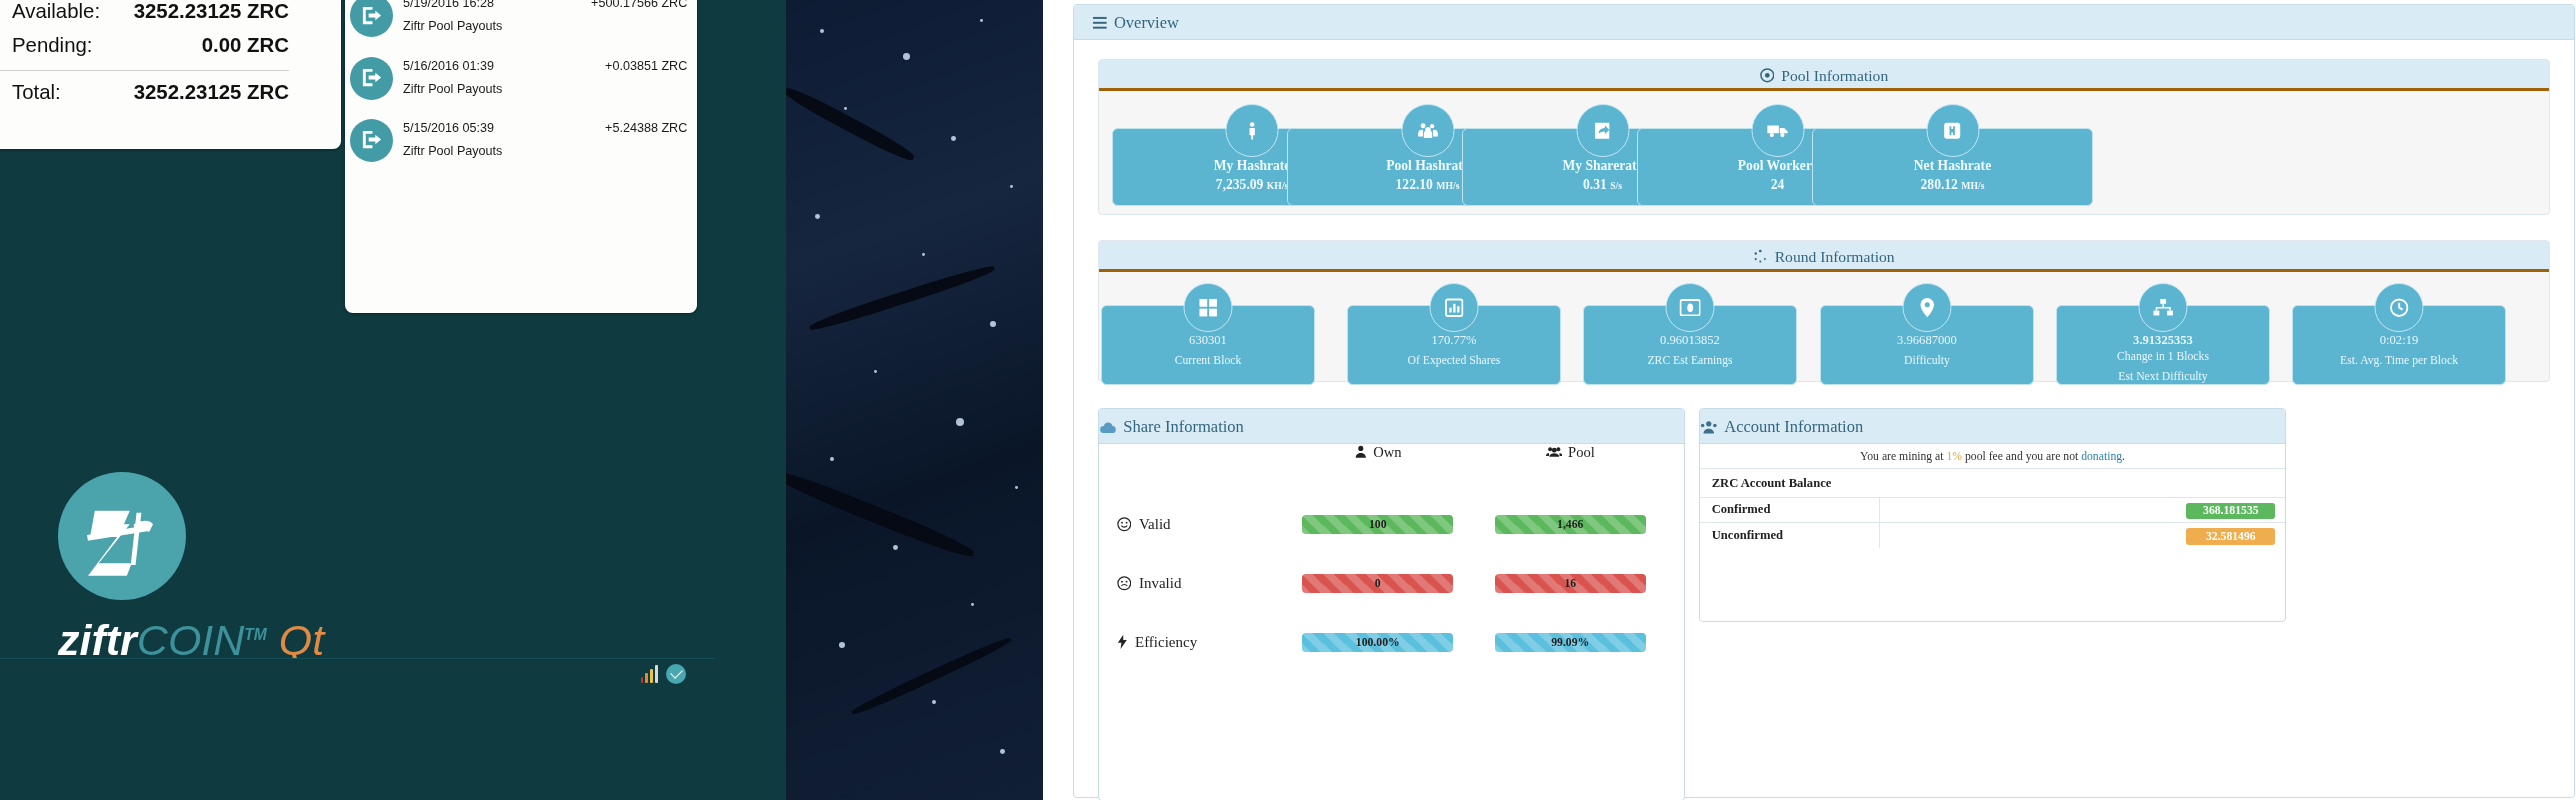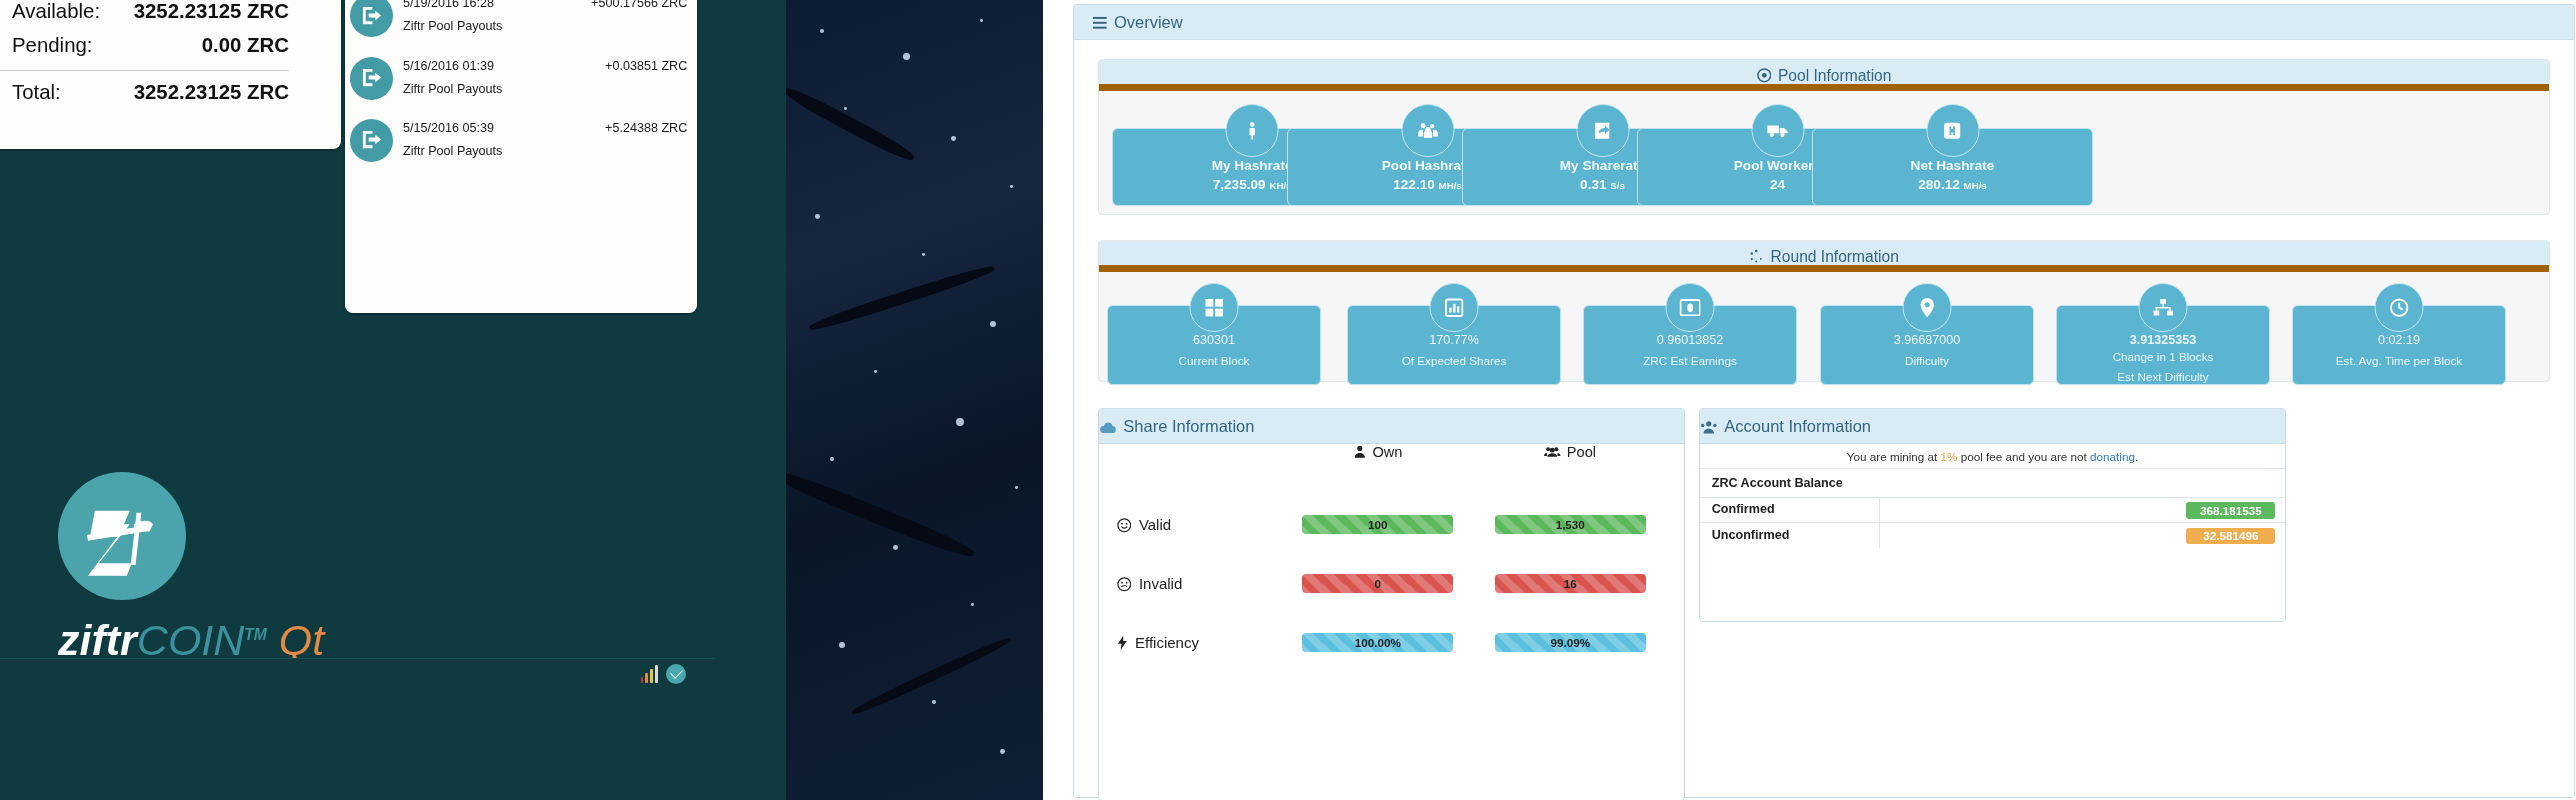--- a/index.html
+++ b/index.html
@@ -58,34 +58,34 @@
   #logo-text { position:absolute; left:0; top:144px; white-space:nowrap;
     font-size:43px; font-style:italic; font-weight:700; }
   #logo-text .p1 { color:#ffffff; }
   #logo-text .p2 { color:#3d919b; font-weight:400;text-align:right; }
   #logo-text .tm { font-size:15.6px; color:#3d919b; vertical-align:super; }
   #logo-text .p3 { color:#e08a44; font-weight:400; }
 
   
   #dash { position:absolute; left:1043px; top:0; width:1533px; height:800px;
     background:#ffffff; }
-  #dash-inner { position:absolute; left:30px; top:0; width:1502px; height:675px; }
+  #dash-inner { position:absolute; left:30px; top:0; width:1502px; height:675px;font-family:Liberation Serif, serif; }
 
   .panel { background:#fff; border:1px solid #c8dce8; border-radius:3.9px; }
   .panel-head { background:#d9ecf5; border-bottom:1px solid #c8dce8;
     height:35px; line-height:35px; text-align:left; color:#34657f;
     font-size:16.5px; }
   .panel-head svg { vertical-align:-2.9px; margin-right:6.8px; }
 
   #overview-panel { position:absolute; left:0; top:3.9px; width:1502px; height:794px; }
   #overview-head { text-align:left; padding-left:17.5px; }
 
   .section { position:absolute; left:24px; width:1452px; background:#f6f6f6;
     border:1px solid #dfe7ec; border-radius:3.9px; }
-  .section-head { background:#d9ecf5; border-bottom:7px solid #a16207;
+  .section-head { background:#d9ecf5; border-bottom:3px solid #a16207;
     height:31px; line-height:31px; text-align:center; color:#34657f; font-size:15.6px; }
   .section-head svg { vertical-align:-1.9px; margin-right:6.8px; }
 
   #pool-section { top:54px; height:156px; }
   #round-section { top:235px; height:142px; }
 
   .cards { position:relative; height:100%; }
   .stat-card { position:absolute; background:#5bb4d0; border:1px solid #bfe3ef;
     border-radius:5.8px; }
   .stat-bubble { position:absolute; left:50%; transform:translateX(-50%);
@@ -352,21 +352,21 @@
       <div class="section-head">
         <svg width="14.6" height="14.6" viewBox="0 0 16 16">
               <circle cx="8" cy="2.2" r="1.5" fill="#34657f"></circle>
               <circle cx="3" cy="5" r="1.3" fill="#34657f"></circle>
               <circle cx="3" cy="11" r="1.2" fill="#34657f"></circle>
               <circle cx="8" cy="13.8" r="1.1" fill="#34657f"></circle>
               <circle cx="13" cy="11" r="1" fill="#34657f"></circle>
             </svg><span>Round Information</span>
       </div>
       <div class="cards">
-        <div class="stat-card" style="left:8px">
+        <div class="stat-card" style="left:2px">
           <div class="stat-bubble">
             <svg width="19.4" height="19.4" viewBox="0 0 20 20">
                   <rect x="1" y="1" width="8" height="8" fill="#fff"></rect>
                   <rect x="11" y="1" width="8" height="8" fill="#fff"></rect>
                   <rect x="1" y="11" width="8" height="8" fill="#fff"></rect>
                   <rect x="11" y="11" width="8" height="8" fill="#fff"></rect>
                 </svg>
           </div>
           <div class="stat-value">630301</div>
           <div class="stat-title">Current Block</div>
@@ -461,21 +461,21 @@
                   <circle cx="8" cy="8" r="7" fill="none" stroke="#222" stroke-width="1.3"></circle>
                   <circle cx="5.5" cy="6.2" r="1" fill="#222"></circle>
                   <circle cx="10.5" cy="6.2" r="1" fill="#222"></circle>
                   <path d="M4.8 9.5a4 4 0 0 0 6.4 0" stroke="#222" stroke-width="1.2" fill="none"></path>
                 </svg><span>Valid</span>
           </div>
           <div class="c1">
                 <div class="bar green">100</div>
               </div>
           <div class="c2">
-                <div class="bar green">1,530</div>
+                <div class="bar green">1,466</div>
               </div>
         </div>
 
         <div class="share-row">
           <div class="c0">
             <svg width="14.6" height="14.6" viewBox="0 0 16 16">
                   <circle cx="8" cy="8" r="7" fill="none" stroke="#222" stroke-width="1.3"></circle>
                   <circle cx="5.5" cy="6.2" r="1" fill="#222"></circle>
                   <circle cx="10.5" cy="6.2" r="1" fill="#222"></circle>
                   <path d="M4.8 11a4 4 0 0 1 6.4 0" stroke="#222" stroke-width="1.2" fill="none"></path>

